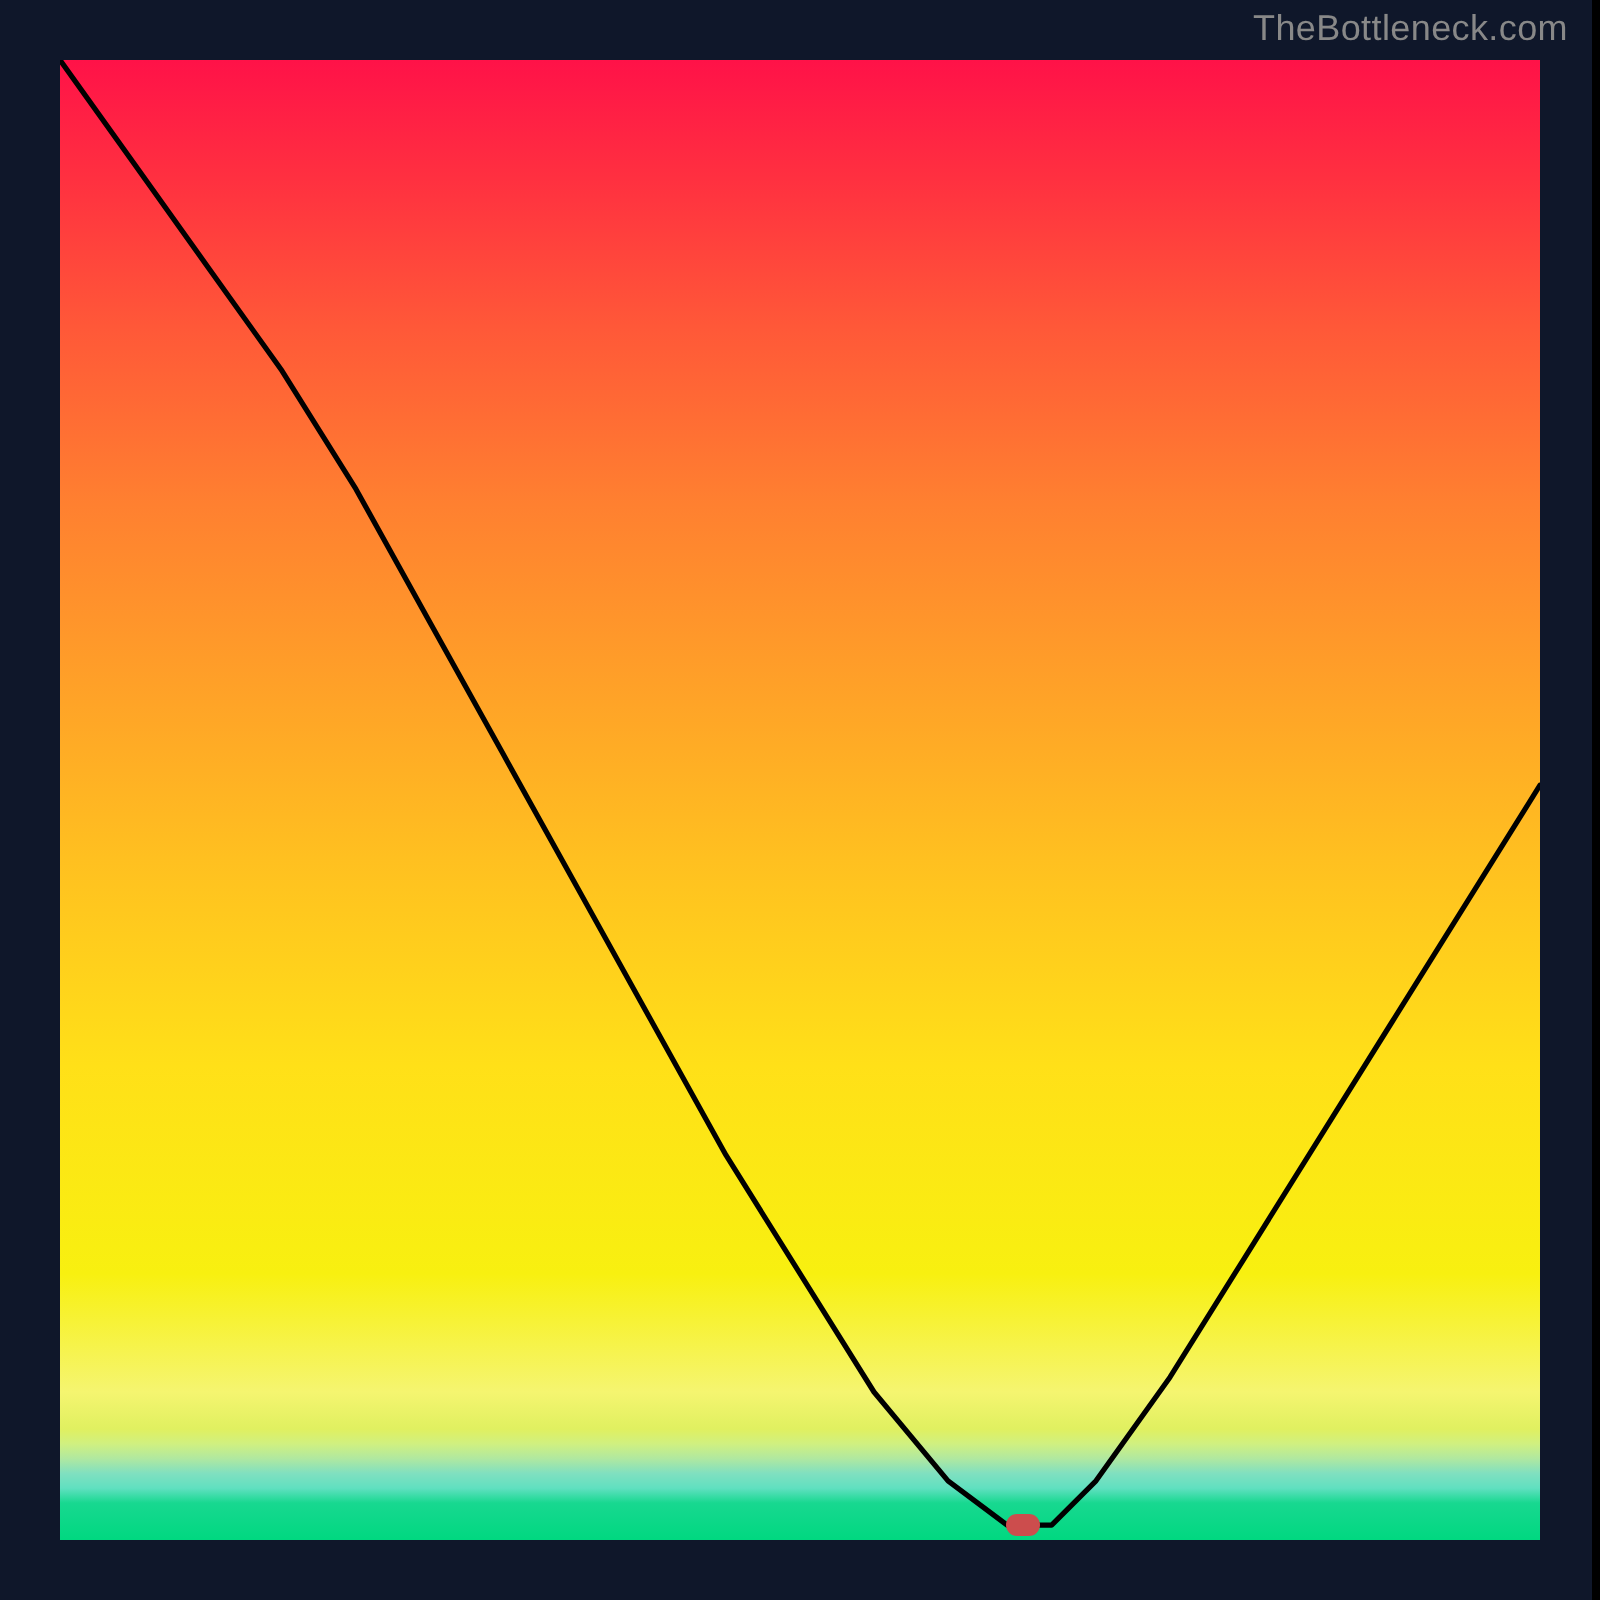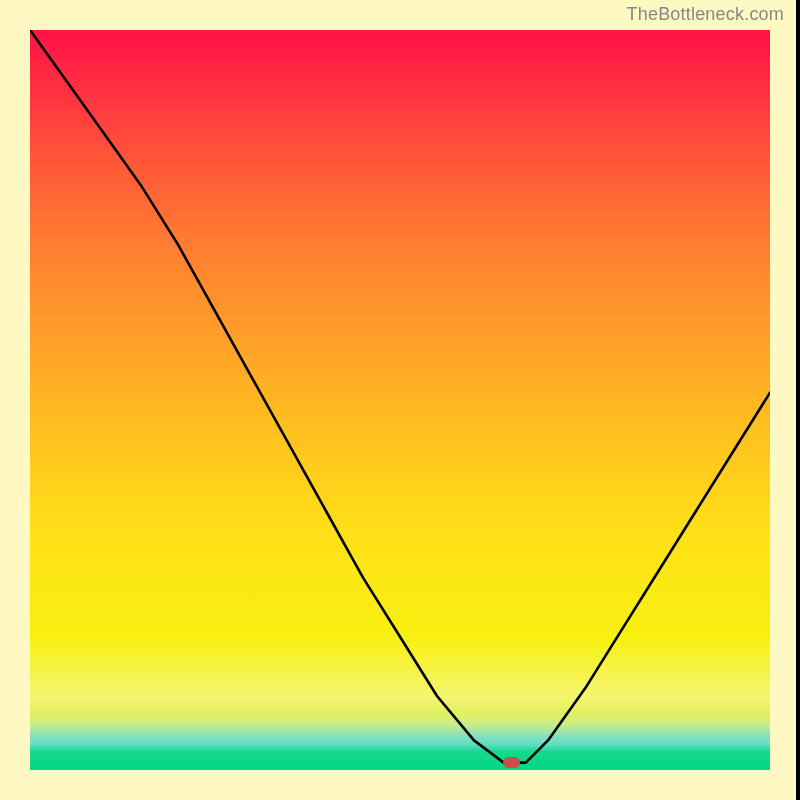--- a/index.html
+++ b/index.html
@@ -7,21 +7,21 @@
     padding: 0;
     width: 800px;
     height: 800px;
     background: #000;
     overflow: hidden;
   }
   .chart-container {
     position: relative;
     width: 796px;
     height: 800px;
-    background: #fef9c3;
+    background: #0f172a;
   }
   .plot-area {
     position: absolute;
     left: 30px;
     top: 30px;
     width: 740px;
     height: 740px;
     background: linear-gradient(
       to bottom,
       #ff1248 0%,

